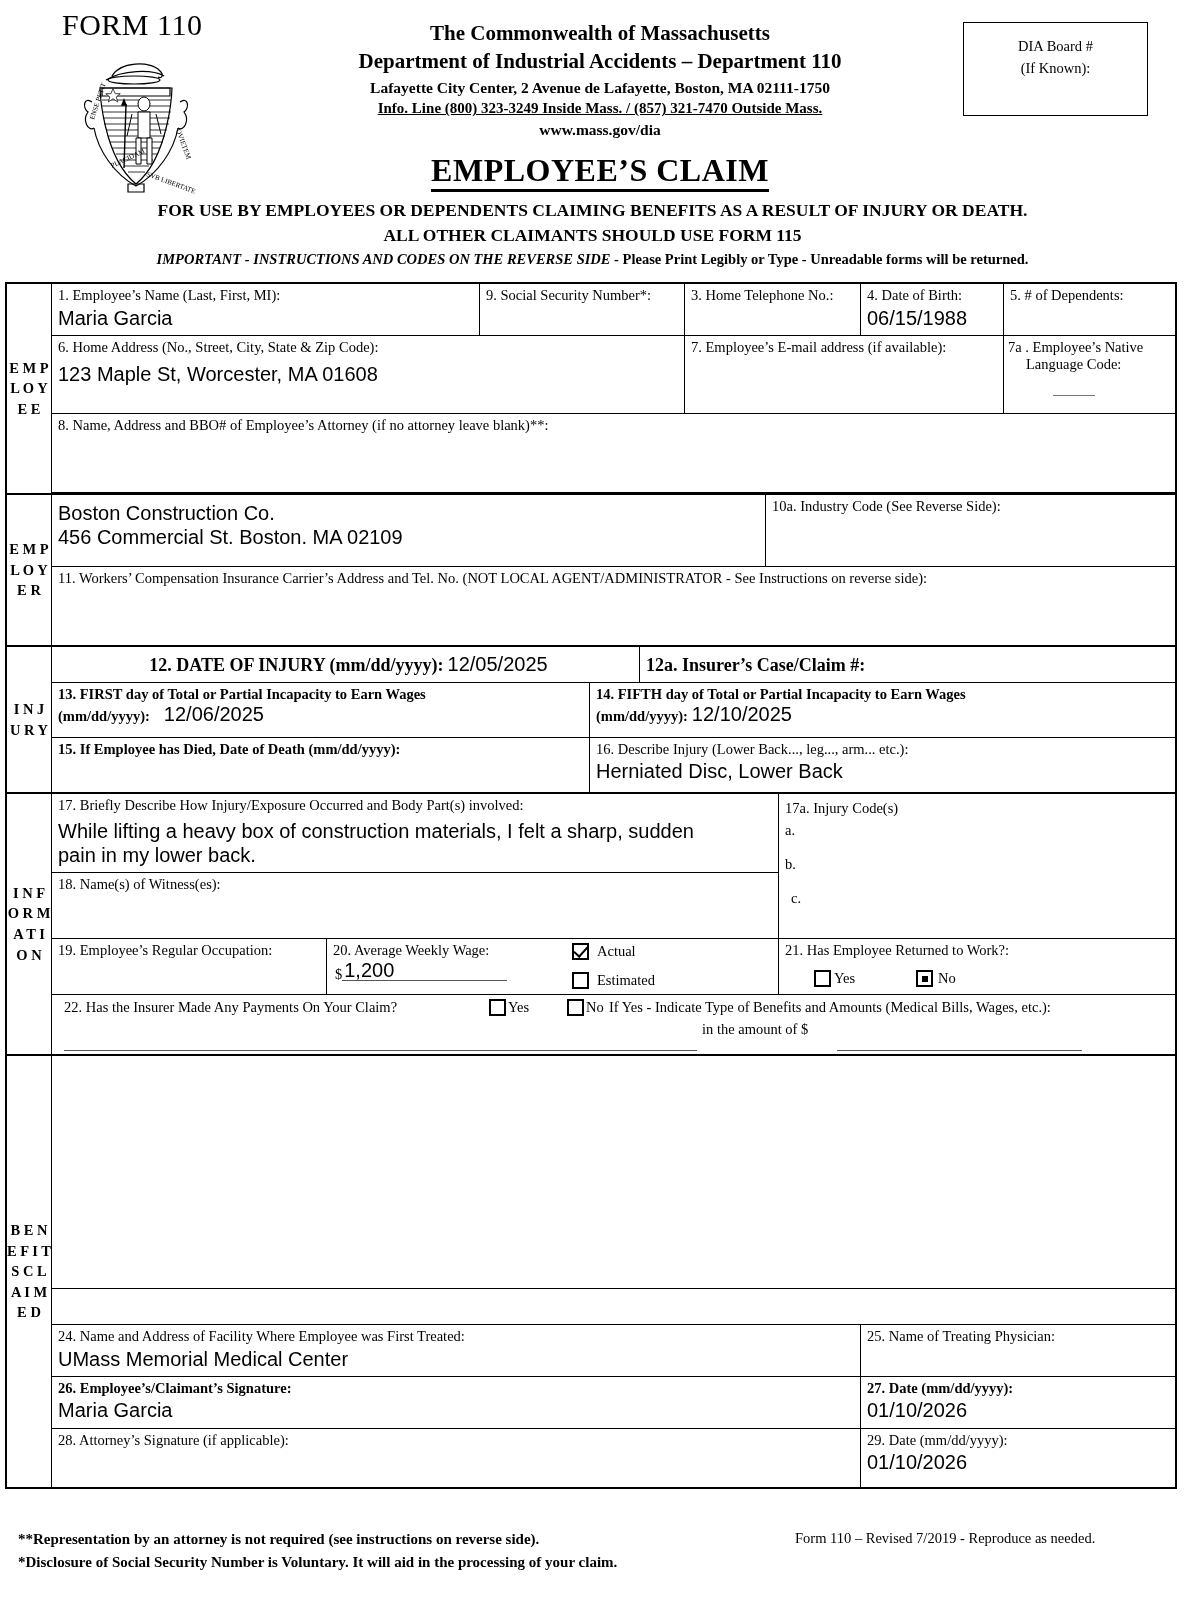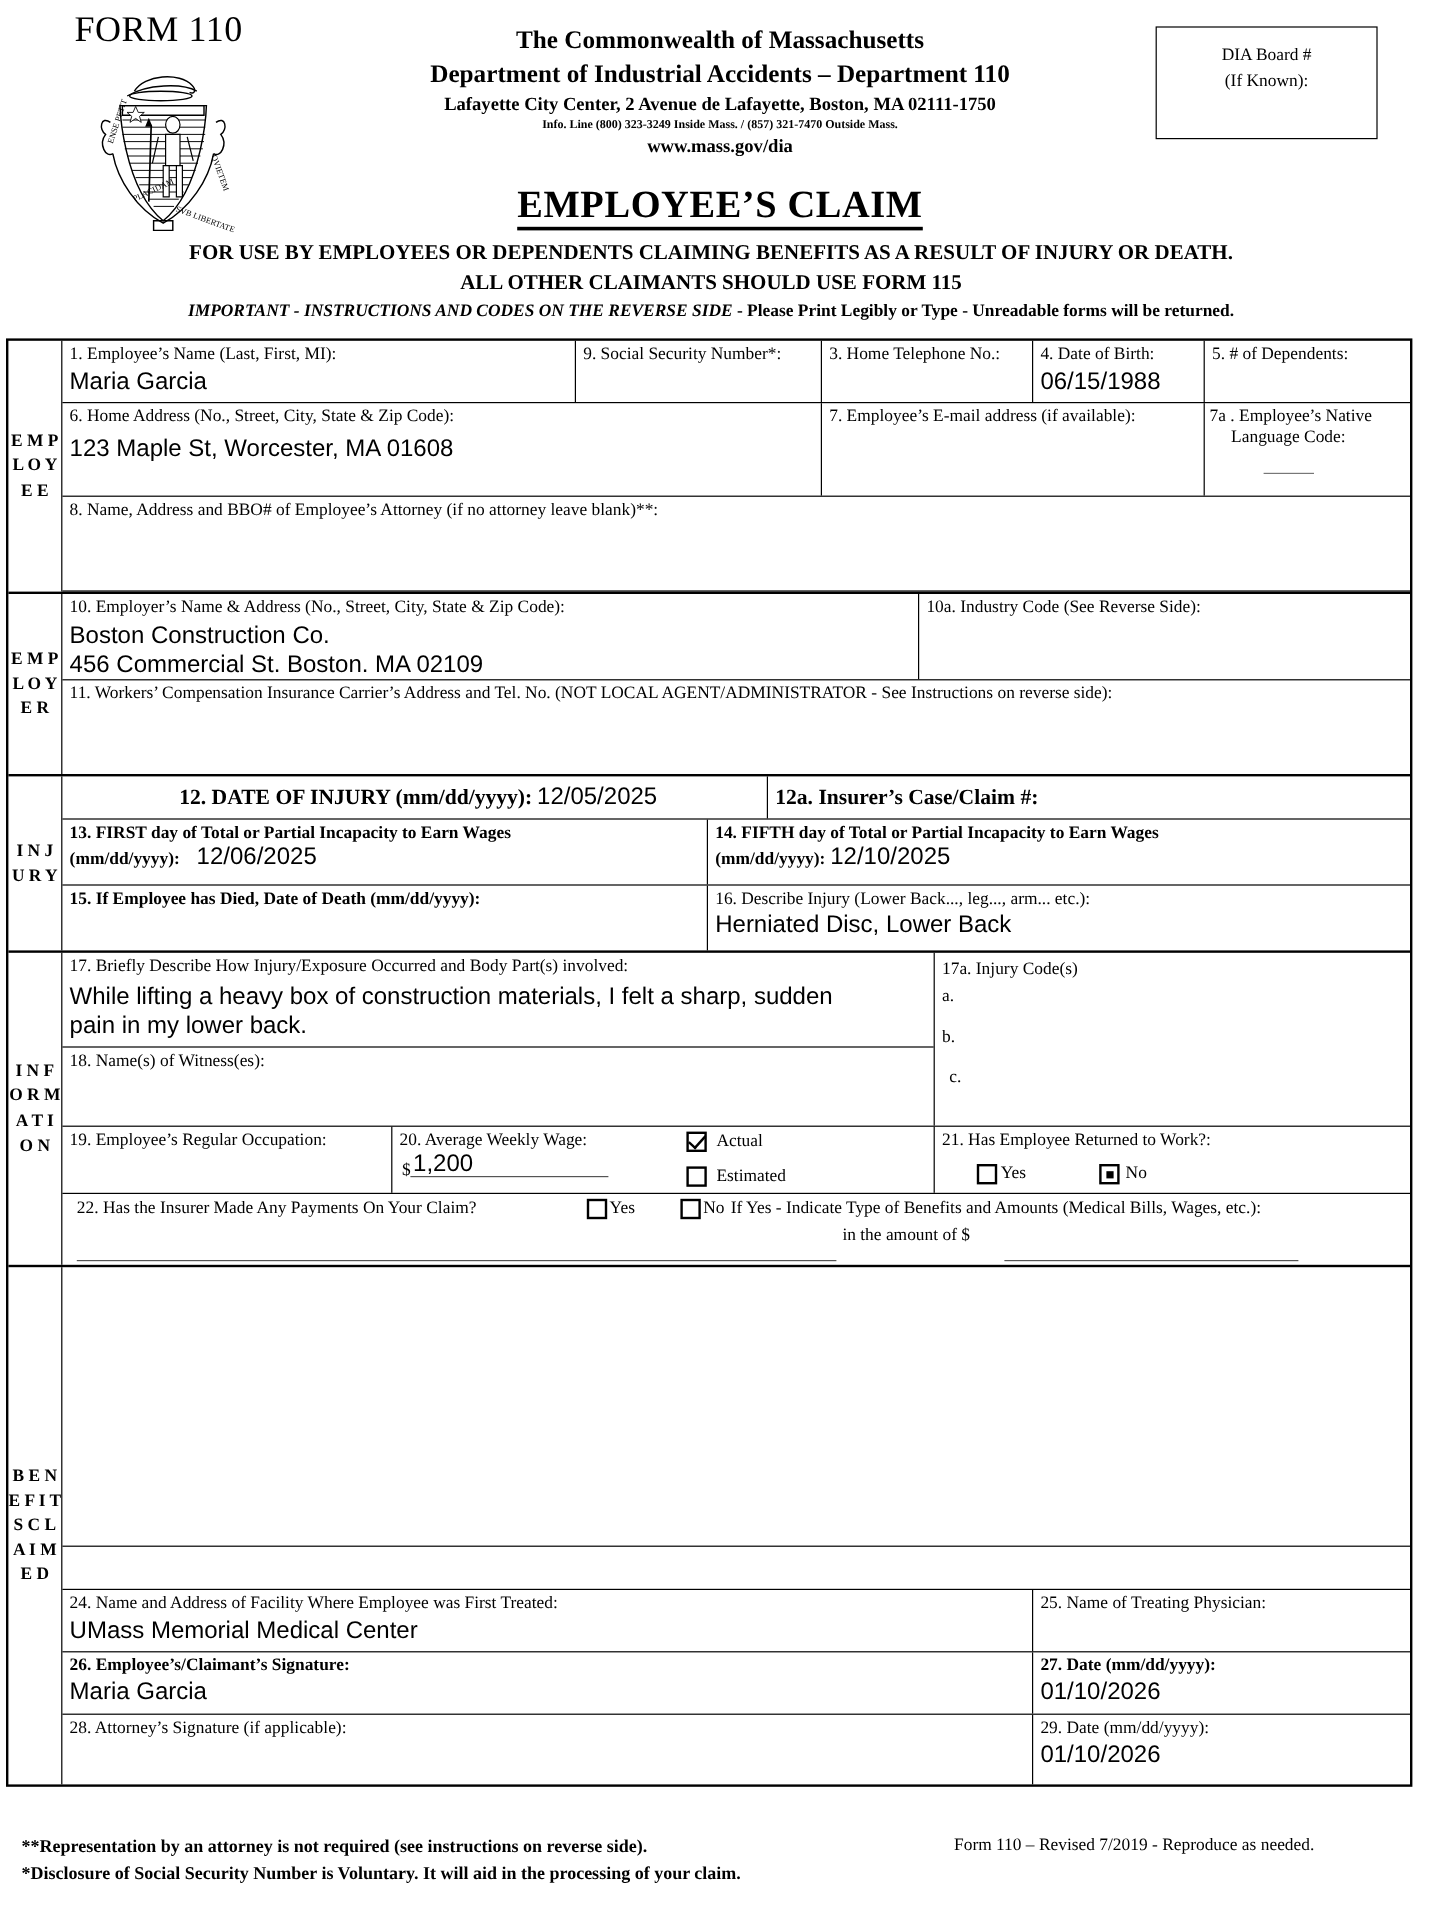--- a/index.html
+++ b/index.html
@@ -8,21 +8,21 @@
   .page{position:relative;width:1200px;height:1600px;}
 
   
   .header{position:relative;height:276px;}
   .form-no{position:absolute;left:62px;top:8px;font-size:30px;letter-spacing:.5px;}
   .seal{position:absolute;left:72px;top:44px;width:128px;height:150px;}
   .hdr-center{position:absolute;left:230px;top:20px;width:740px;text-align:center;}
   .hdr-l1{font-size:21px;font-weight:bold;line-height:1.25;}
   .hdr-l2{font-size:21px;font-weight:bold;line-height:1.3;margin-top:2px;}
   .hdr-l3{font-size:15.5px;font-weight:bold;line-height:1.35;margin-top:2px;}
-  .hdr-l4{font-size:10px;font-weight:bold;line-height:1.35;}
+  .hdr-l4{font-size:15px;font-weight:bold;line-height:1.35;text-decoration:underline;}
   .hdr-l5{font-size:15.5px;font-weight:bold;line-height:1.4;}
   .claim-title{position:absolute;left:230px;top:152px;width:740px;text-align:center;
     font-size:32px;font-weight:bold;letter-spacing:.5px;}
   .claim-title span{border-bottom:3px solid #000;padding-bottom:1px;}
   .sub1{position:absolute;left:0;top:200px;width:1185px;text-align:center;font-size:17.5px;font-weight:bold;}
   .sub2{position:absolute;left:0;top:225px;width:1185px;text-align:center;font-size:17.5px;font-weight:bold;}
   .sub3{position:absolute;left:0;top:251px;width:1185px;text-align:center;font-size:14.5px;font-weight:bold;}
   .sub3 i{font-style:italic;margin-top:42px;}
   .dia-box{position:absolute;left:963px;top:22px;width:185px;height:94px;border:1.5px solid #000;
     text-align:center;font-size:14.5px;line-height:1.55;padding-top:12px;box-sizing:border-box;}
@@ -197,21 +197,20 @@
     </div>
 
     <div class="sect">
       <div class="vlabel">
           <span>E M P L O Y E R</span>
         </div>
       <div class="sbody">
 
         <div class="row" style="height:72px;">
           <div class="cell" style="width:714px;">
-            <div class="lbl">10. Employer’s Name &amp; Address (No., Street, City, State &amp; Zip Code):</div>
             <div class="val" style="margin-top:4px;">Boston Construction Co.</div>
             <div class="val">456 Commercial St. Boston. MA 02109</div>
           </div>
           <div class="cell nr">
             <div class="lbl">10a. Industry Code (See Reverse Side):</div>
             <div class="val"></div>
           </div>
         </div>
 
         <div class="row last" style="height:78px;">

